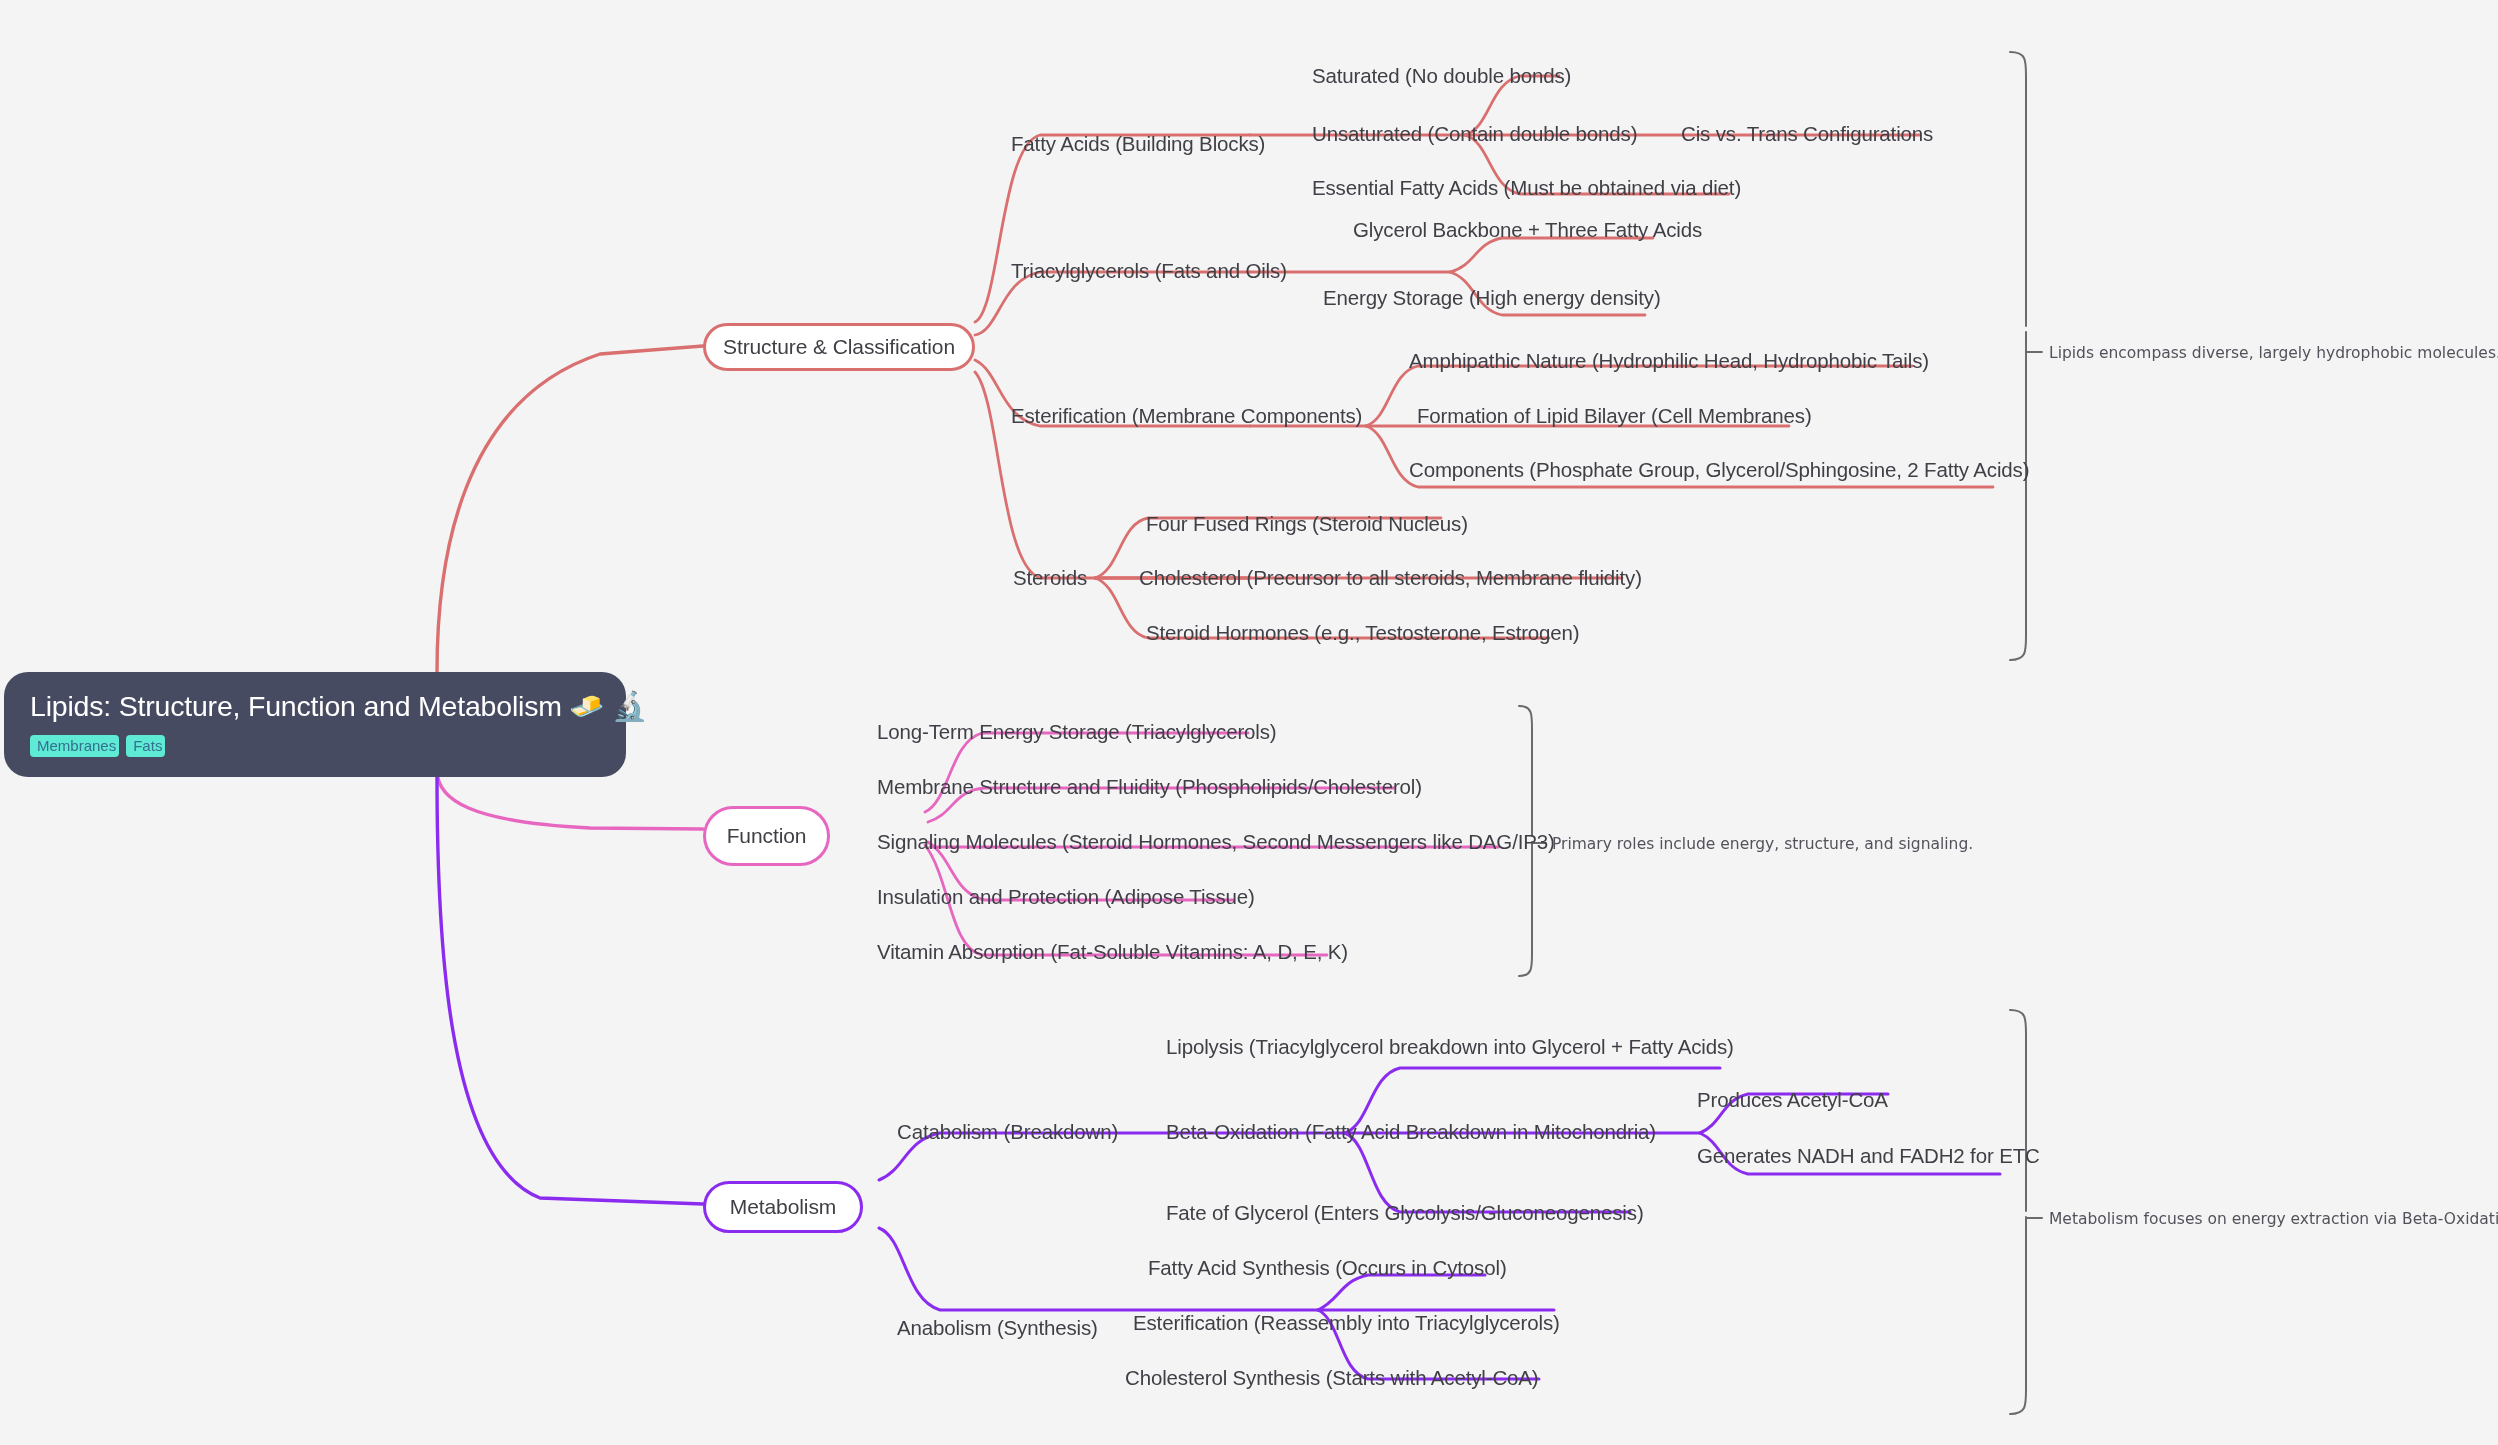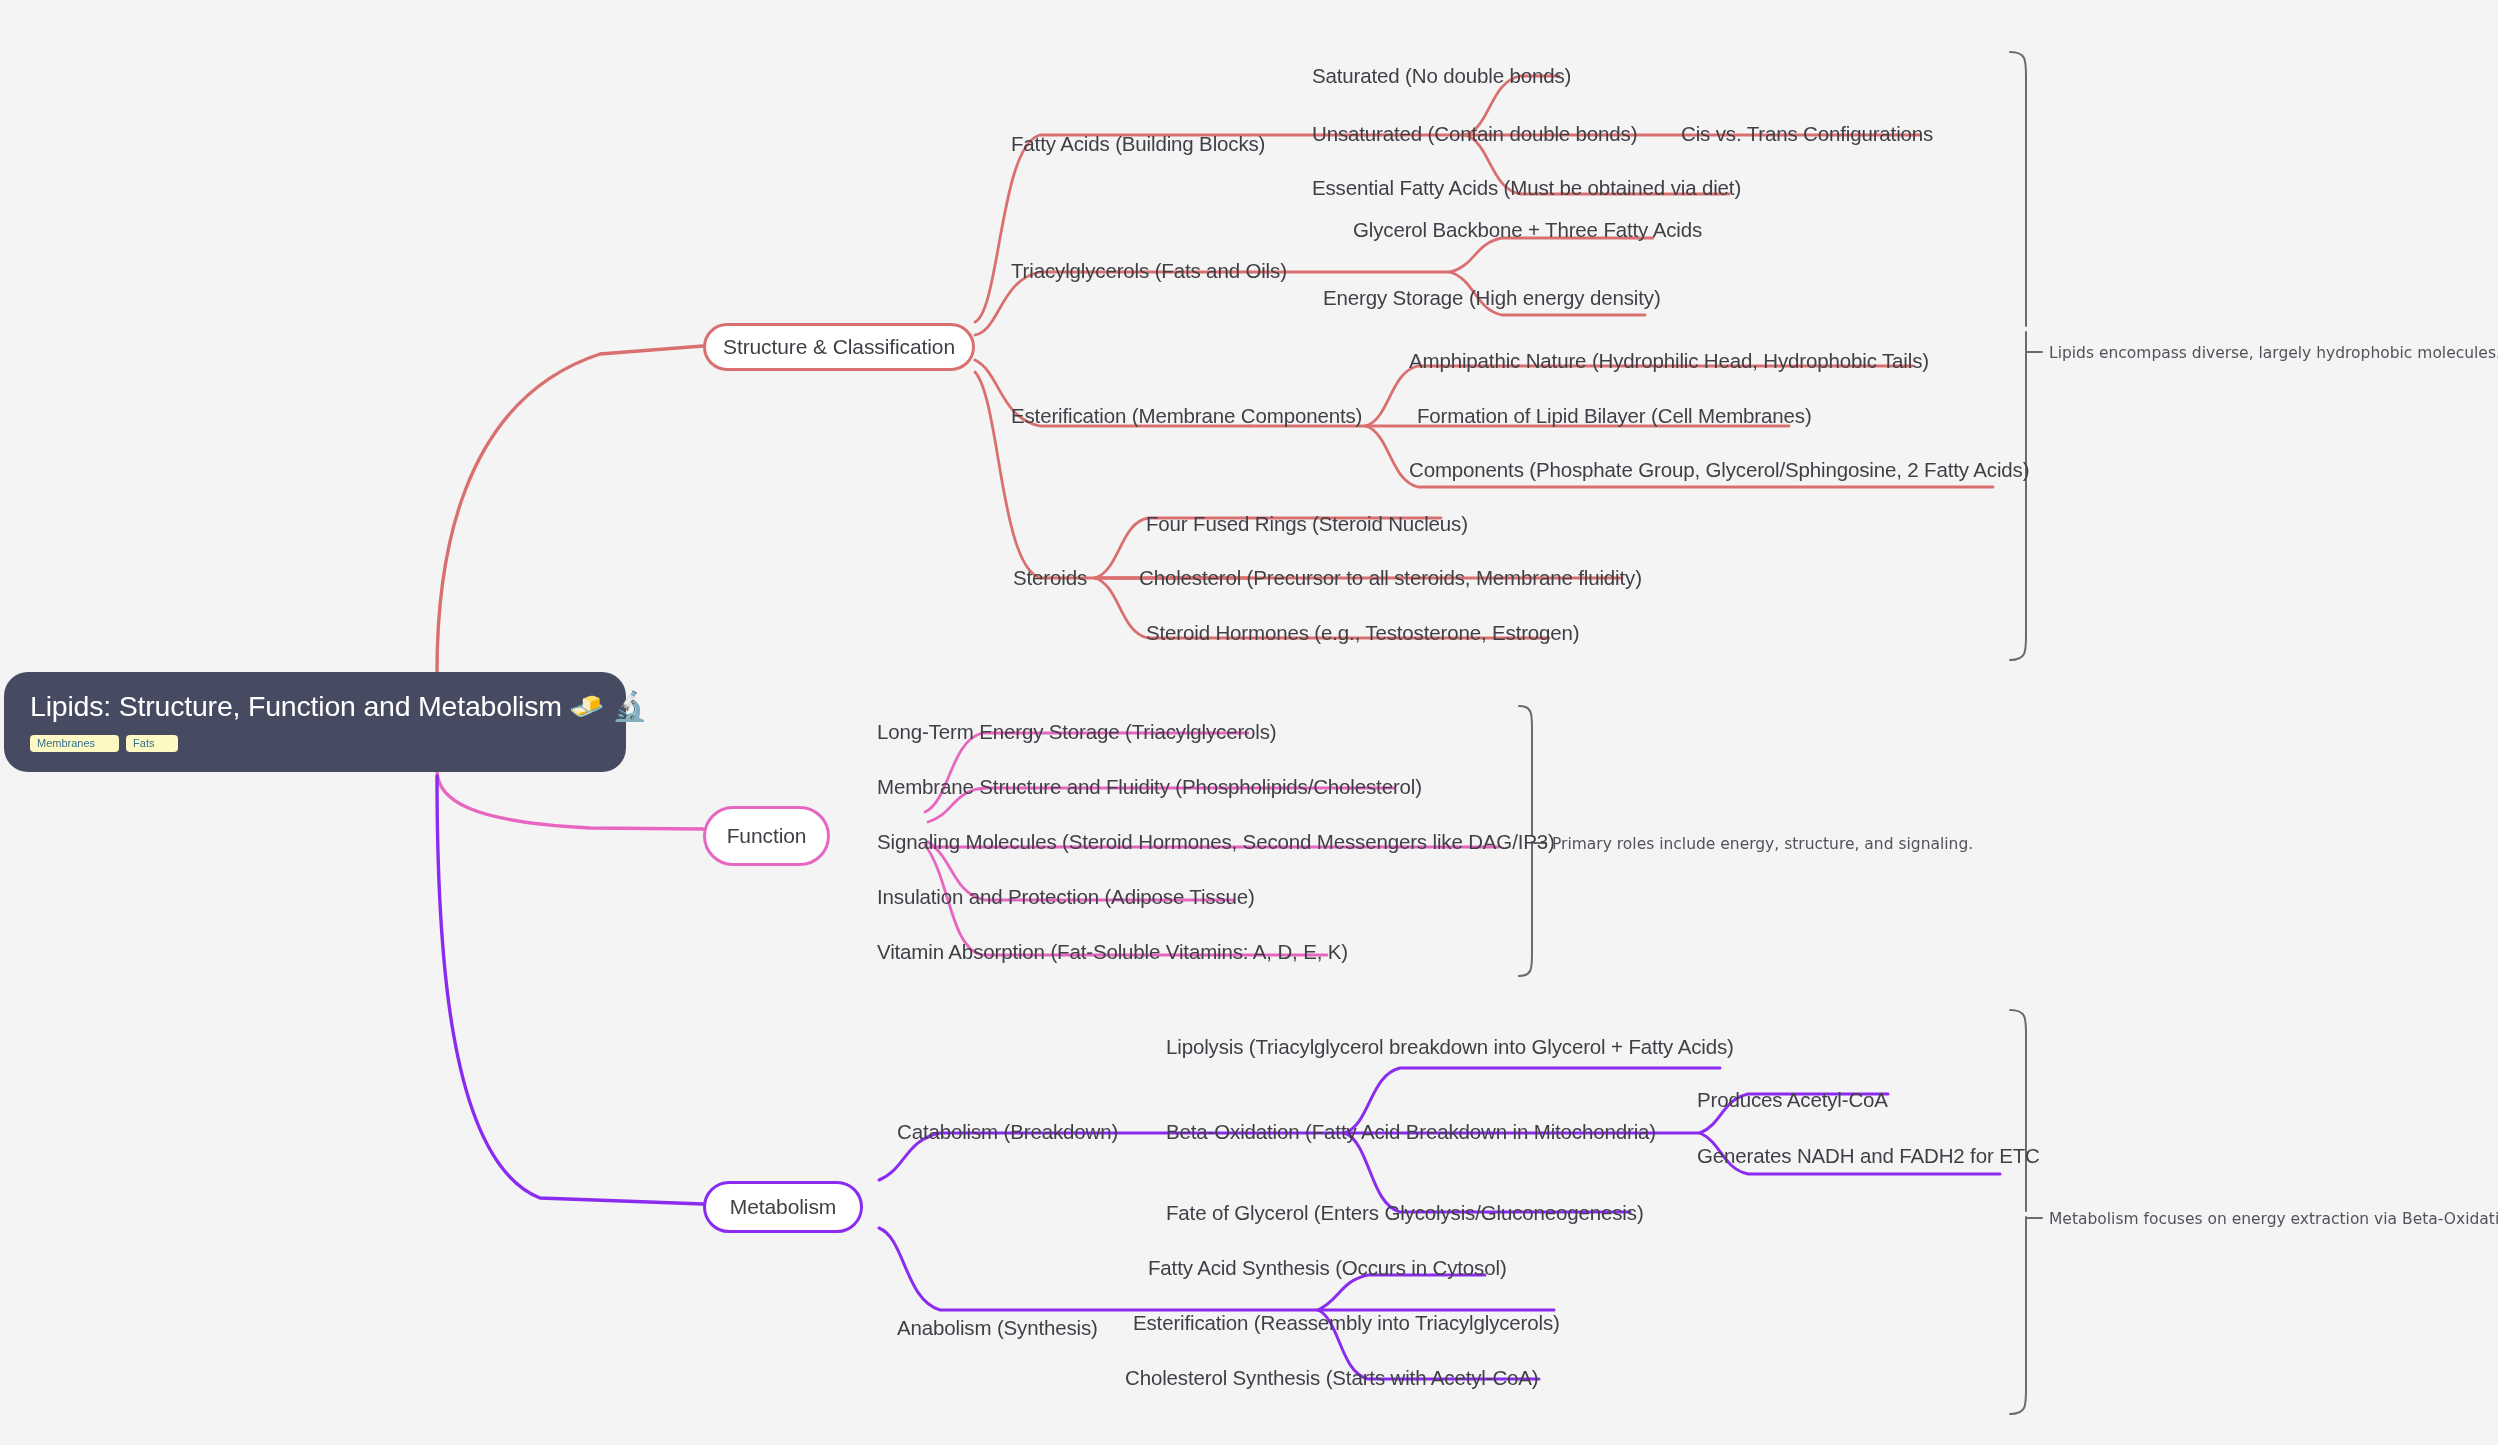--- a/index.html
+++ b/index.html
@@ -46,25 +46,25 @@
     letter-spacing: -0.2px;
     white-space: nowrap;
     line-height: 1.15;
   }
   .root-tags {
     margin-top: 12px;
     display: flex;
     gap: 7px;
   }
   .root-tag {
-    background: #fef9c3;
+    background: #5eead4;
     color: #35708f;
-    font-size: 11px;
+    font-size: 15px;
     border-radius: 4px;
-    padding: 2px 24px 3px 7px;
+    padding: 2px 3px 3px 7px;
     line-height: 1.15;
     white-space: nowrap;
   }
   
   .pill {
     position: absolute;
     box-sizing: border-box;
     background: #ffffff;
     border-radius: 999px;
     border-style: solid;

